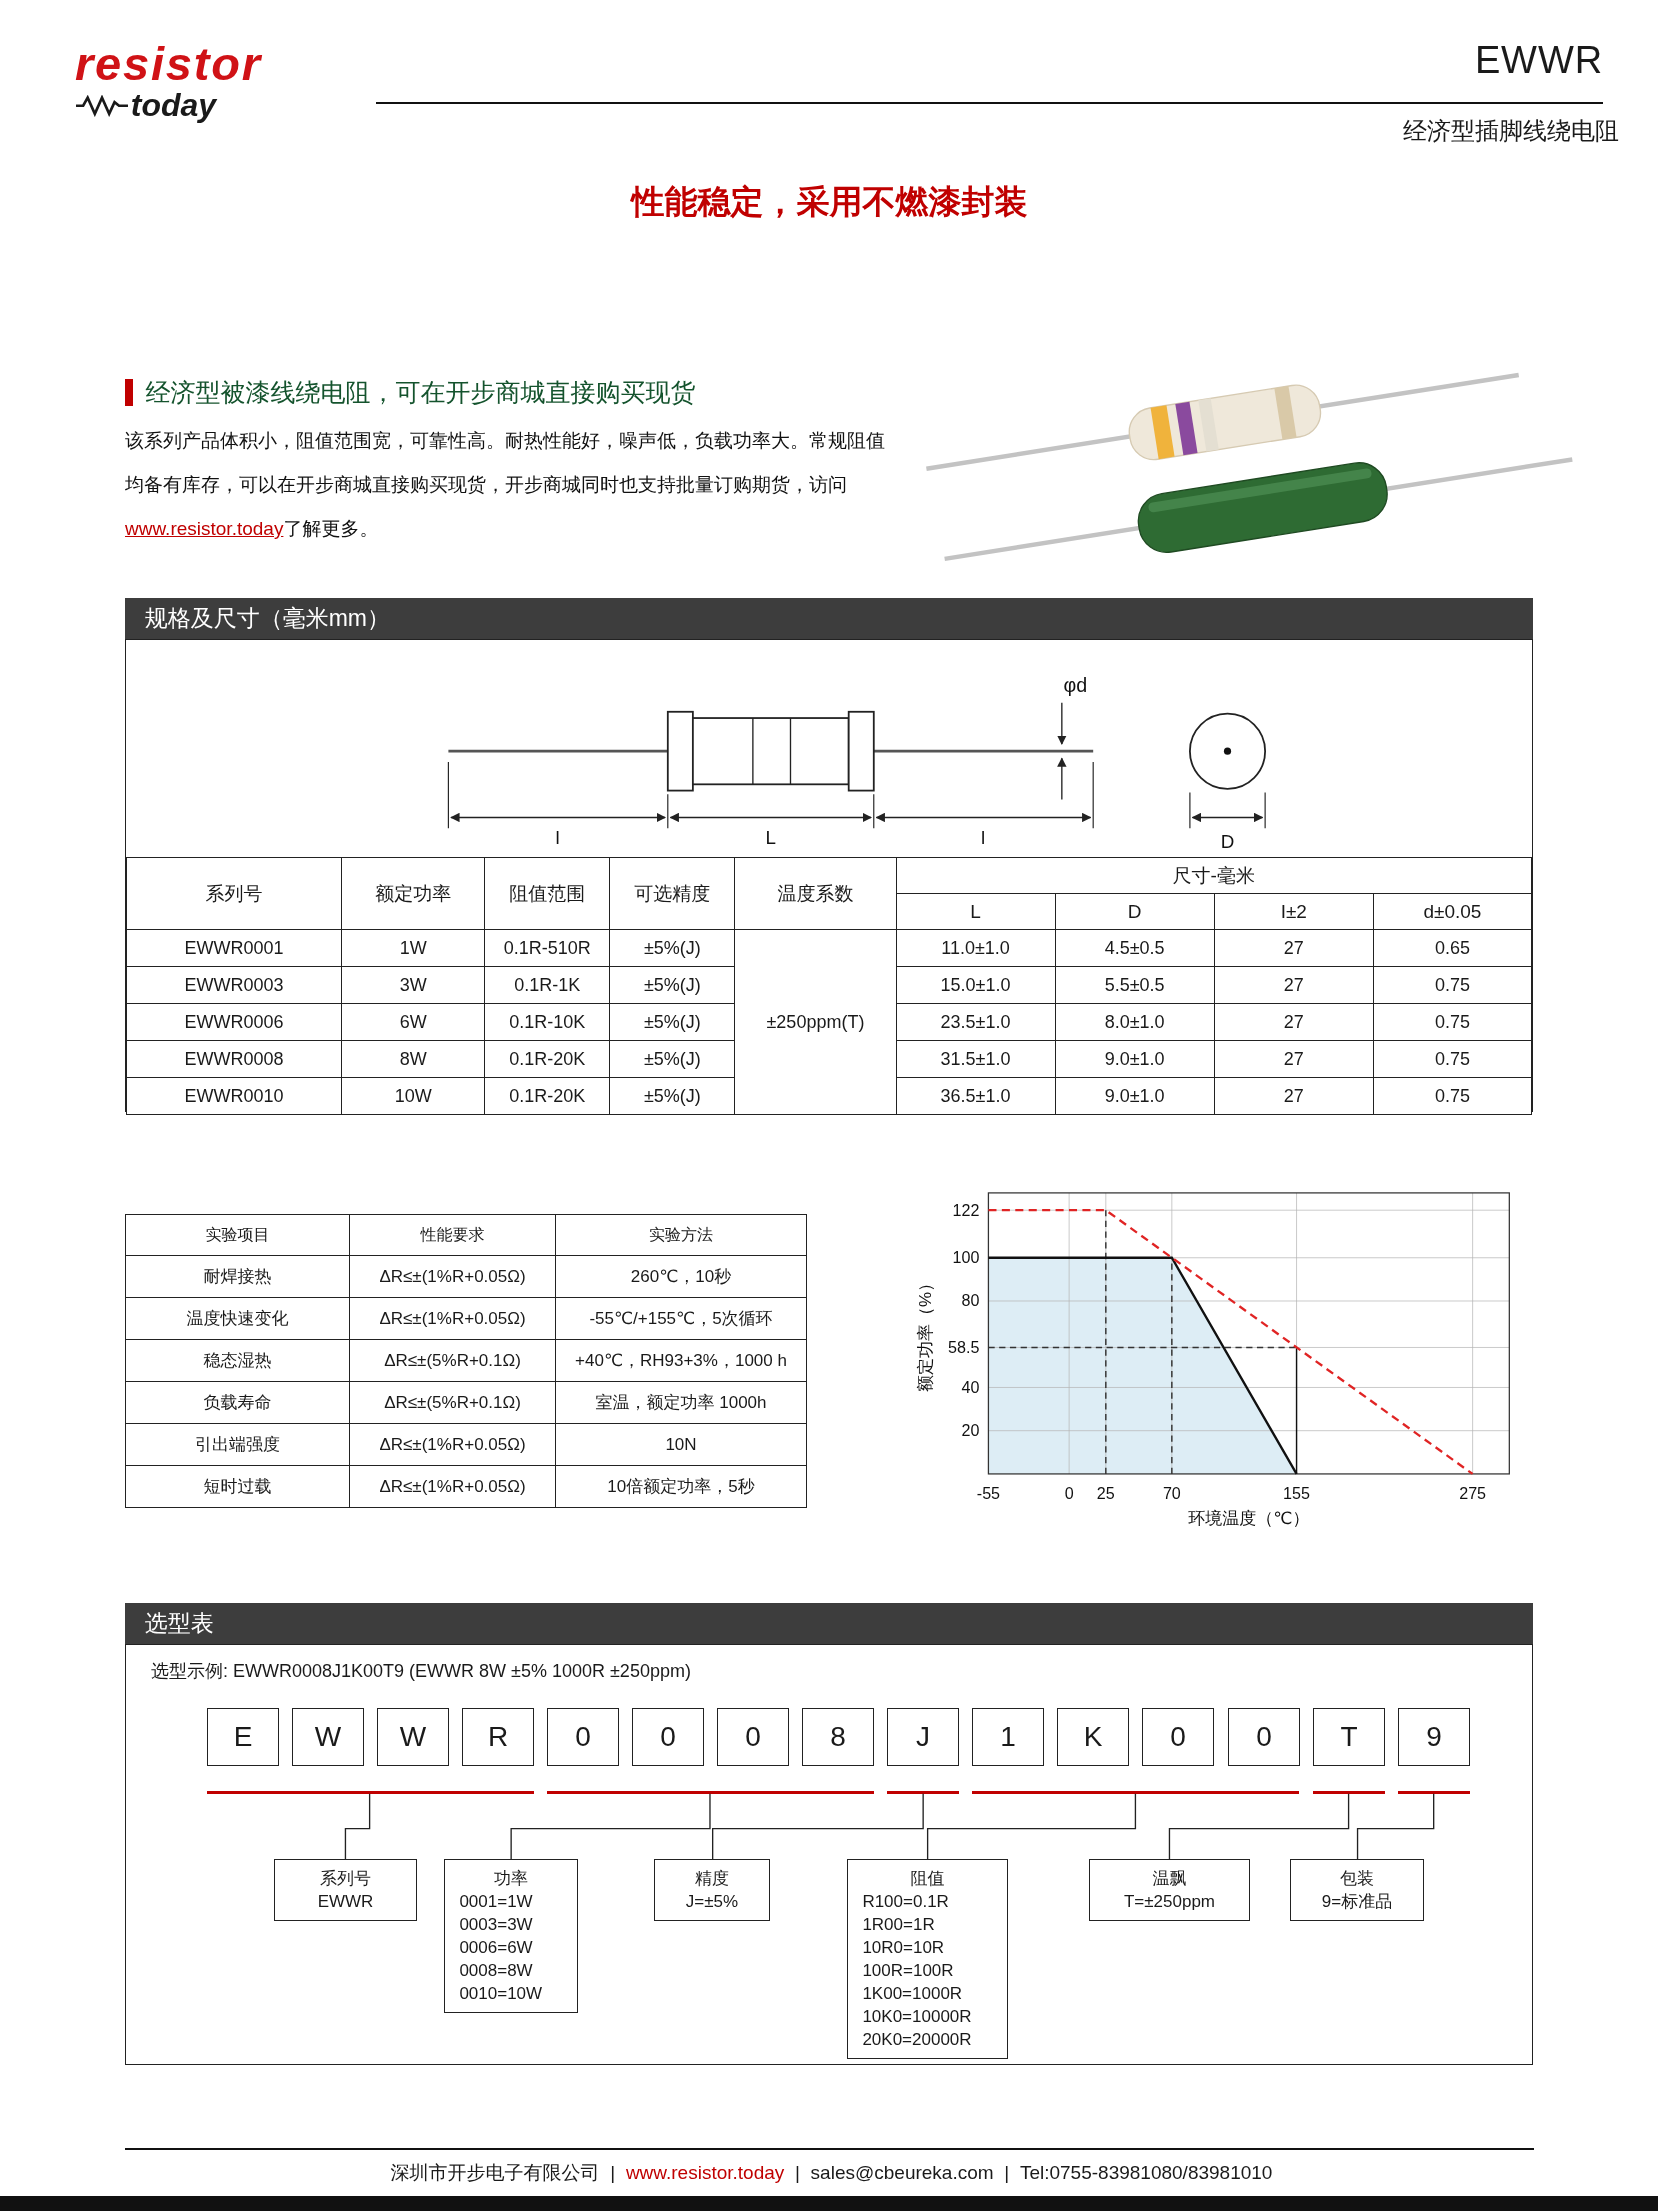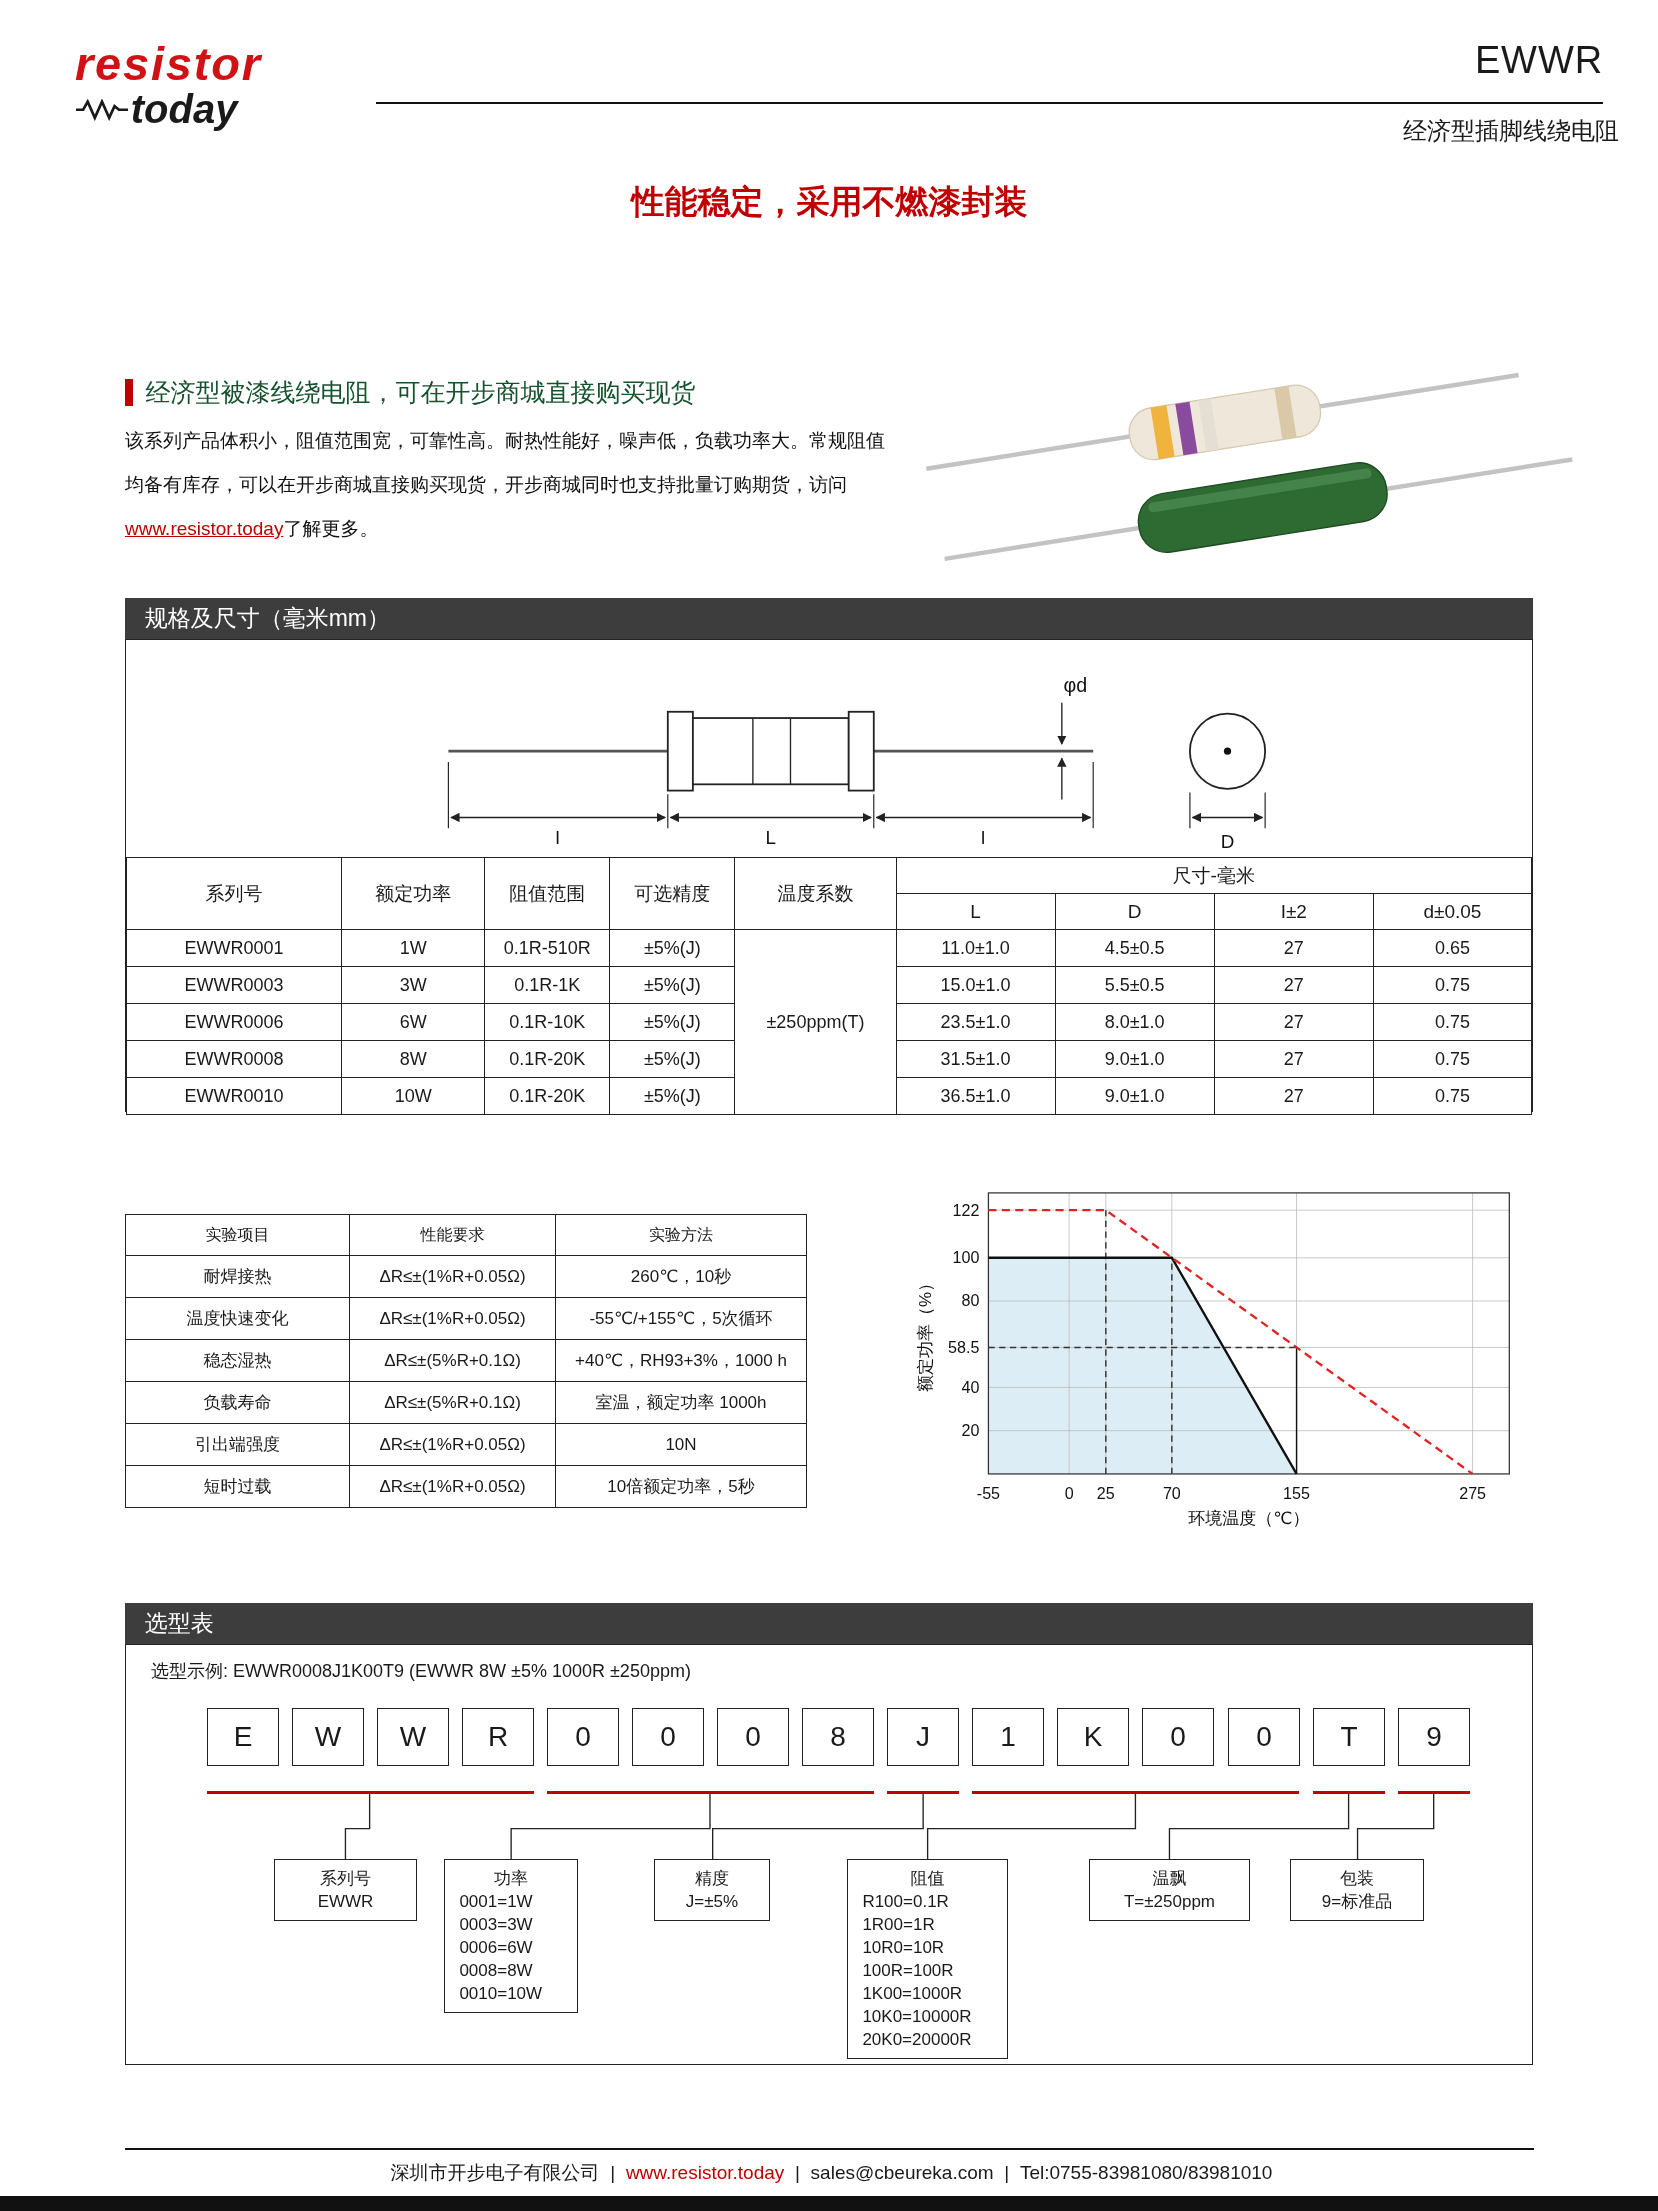--- a/index.html
+++ b/index.html
@@ -3,21 +3,21 @@
 <meta charset="utf-8">
 <style>
   *{margin:0;padding:0;box-sizing:border-box}
   body{background:#ffffff}
   .page{position:relative;width:1659px;height:2211px;background:#fff;
         font-family:"Liberation Sans","DejaVu Sans",sans-serif;color:#1a1a1a;overflow:hidden;margin:0 auto}
   .abs{position:absolute}
 
   
   .logo-top{font-size:47px;font-weight:bold;font-style:italic;color:#d01216;letter-spacing:1.8px}
-  .logo-bottom{display:flex;align-items:center;gap:1.8px;font-size:40px;font-weight:bold;font-style:italic;color:#1a1a1a;margin-top:-3.6px}
+  .logo-bottom{display:flex;align-items:center;gap:1.8px;font-size:32px;font-weight:bold;font-style:italic;color:#1a1a1a;margin-top:-3.6px}
   .model{font-size:38px;letter-spacing:0.9px;text-align:right}
   .header-rule{height:1.8px;background:#111}
   .model-sub{font-size:24px;text-align:right}
 
   
   .main-title{left:0;right:0;top:176px;text-align:center;color:#c00000;font-size:33px;font-weight:bold;line-height:52px}
 
   
   .intro-head{display:flex;align-items:center;gap:12.5px}
   .intro-head .bar{width:8px;height:27px;background:#c00000}

